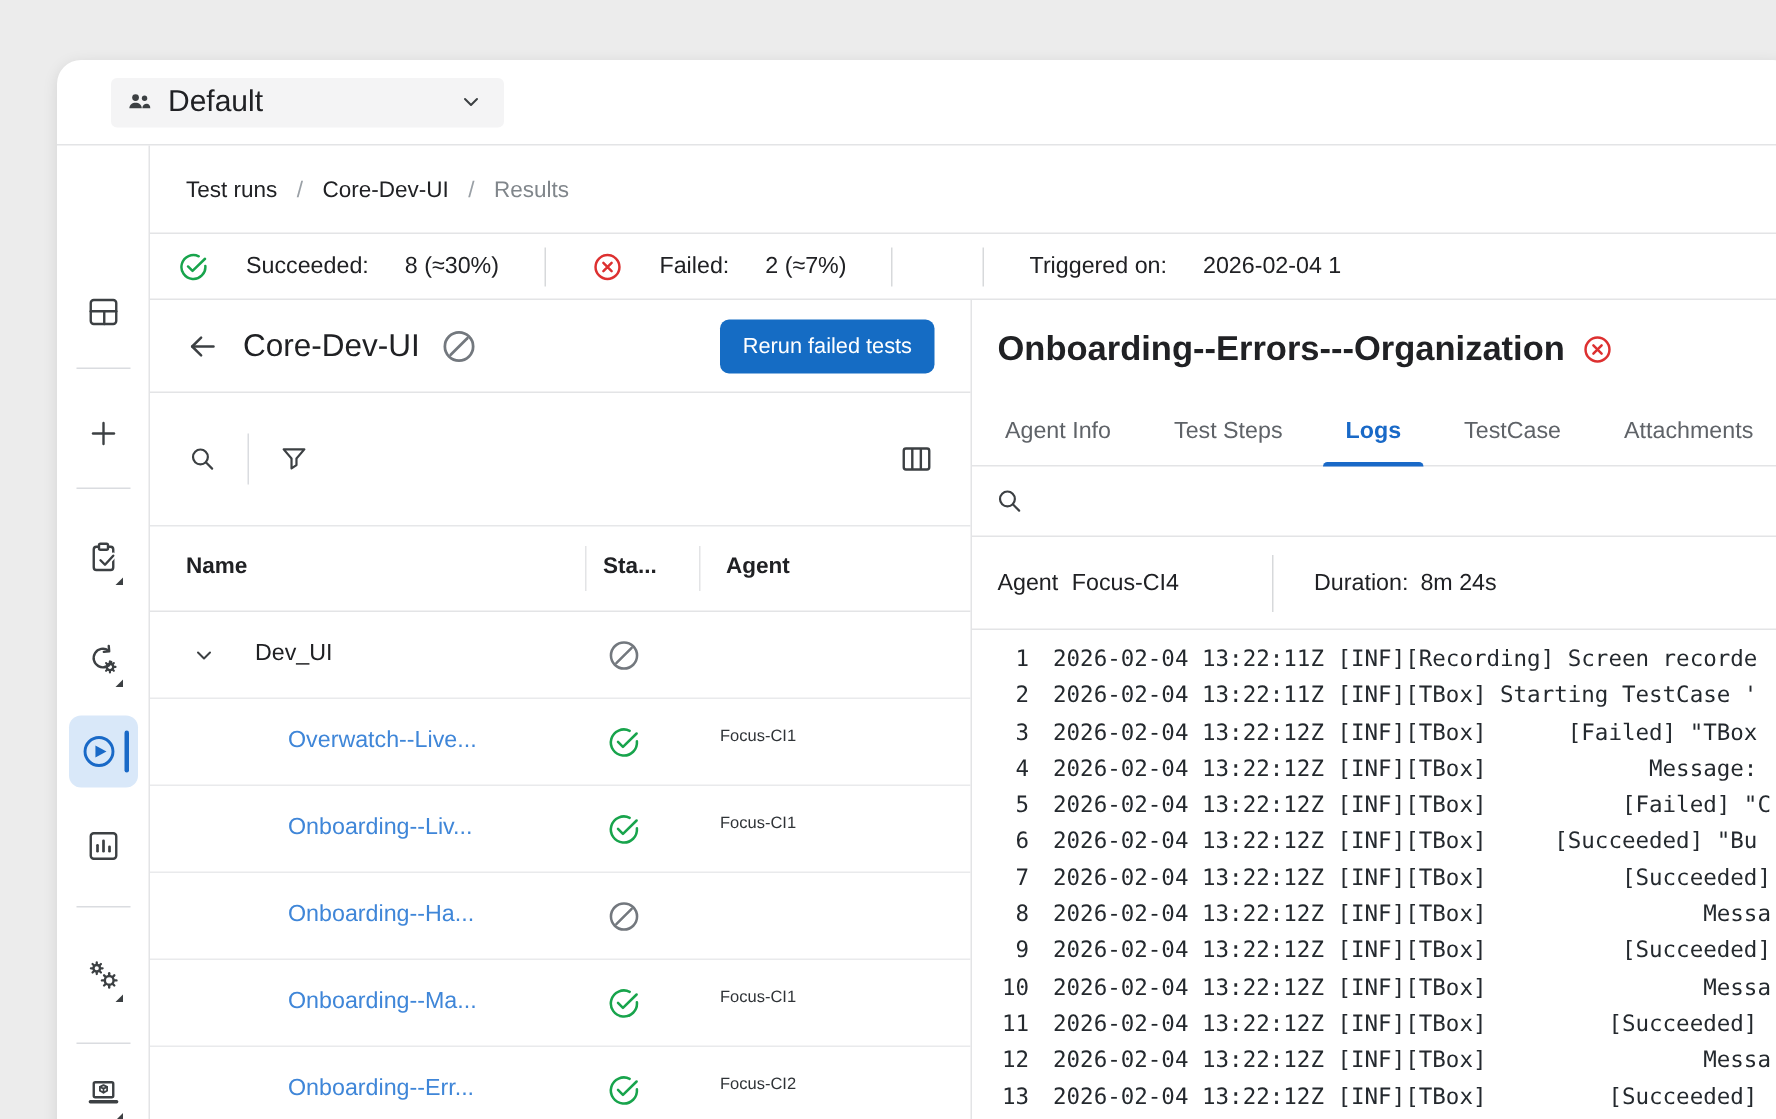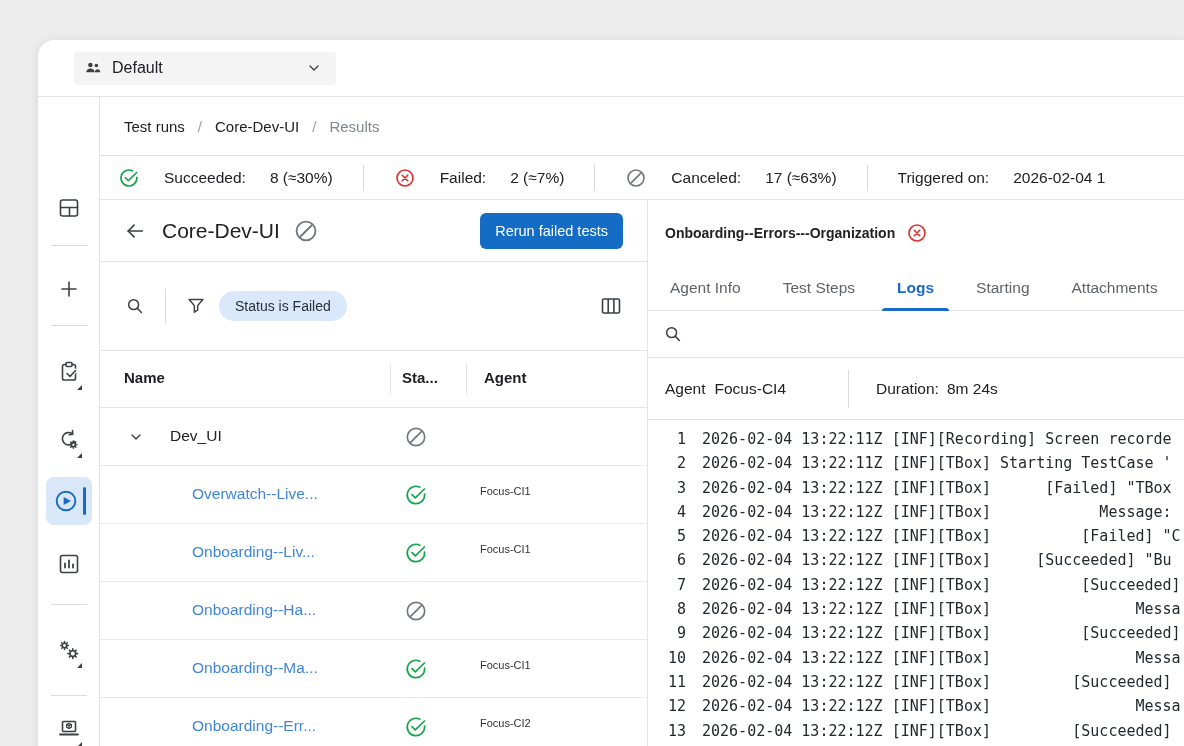--- a/index.html
+++ b/index.html
@@ -10,21 +10,21 @@
   .card { position:absolute; left:38px; top:40px; width:1160px; height:760px;
           background:#fff; border-radius:16px; box-shadow:0 2px 10px rgba(0,0,0,.10); overflow:hidden; }
 
   
   .topbar { position:absolute; left:0; top:0; width:100%; height:57px; border-bottom:1px solid #e3e4e6;
             display:flex; align-items:center; }
   .brand { display:flex; align-items:center; gap:9px; margin-left:17px; }
   .brand-text { font-size:27px; font-weight:bold; color:#1b4a9e; letter-spacing:-0.5px; }
   .workspace { margin-left:36px; width:262px; height:33px; background:#f4f4f5; border-radius:4px;
                display:flex; align-items:center; padding:0 14px 0 10px; cursor:pointer; }
-  .workspace .ws-label { font-size:16px; margin-left:10px; flex:1; }
+  .workspace .ws-label { font-size:20px; margin-left:10px; flex:1; }
 
   
   .sidebar { position:absolute; left:0; top:57px; width:62px; bottom:0; border-right:1px solid #e3e4e6; }
   .nav-btn { position:absolute; left:11px; width:40px; height:40px; display:flex; align-items:center;
              justify-content:center; cursor:pointer; }
   .nav-hr { position:absolute; left:13px; width:36px; border-top:1px solid #dadce0; }
   .corner-tri { position:absolute; right:7px; bottom:2px; width:0; height:0;
                 border-left:5px solid transparent; border-bottom:5px solid #3c4043; }
   .nav-active { position:absolute; left:8px; width:46px; height:48px; background:#d9e8f9; border-radius:8px; }
   .nav-active .bar { position:absolute; left:37px; top:10px; width:3px; height:28px; background:#1969c7; border-radius:2px; }
@@ -72,21 +72,21 @@
   .trow .cell-status { position:absolute; left:304px; top:17px; }
   .trow .cell-agent { position:absolute; left:380px; top:19px; font-size:11px; color:#2f3337; }
   .row-chevron { position:absolute; left:28px; top:21px; }
   .group-name { position:absolute; left:70px; top:19px; font-size:15.5px; color:#202124; }
   .link-name { position:absolute; left:92px; top:19px; font-size:15.5px; color:#3f86d8; cursor:pointer; }
 
   
   .panel-right { position:absolute; left:548px; top:0; right:0; bottom:0; overflow:hidden; }
   .pr-header { position:absolute; left:0; top:0; width:100%; height:65px; display:flex; align-items:center;
                padding-left:17px; gap:11px; }
-  .pr-title { font-size:14px; font-weight:bold; white-space:nowrap; }
+  .pr-title { font-size:23px; font-weight:bold; white-space:nowrap; }
   .tabs { position:absolute; left:0; top:65px; width:200%; height:46px; border-bottom:1px solid #e3e4e6;
           display:flex; align-items:stretch; padding-left:1px; }
   .tab { position:relative; display:flex; align-items:center; padding:0 15px; margin:0 6px; font-size:15.5px;
          color:#5f6368; cursor:pointer; white-space:nowrap; }
   .tab.active { color:#1969c7; font-weight:bold;text-align:center; }
   .tab.active::after { content:""; position:absolute; left:0; right:0; bottom:-1px; height:3px;
                        background:#1969c7; border-radius:3px 3px 0 0; }
   .searchrow { position:absolute; left:0; top:111px; width:100%; height:47px; border-bottom:1px solid #e3e4e6;
                display:flex; align-items:center; padding-left:14px; cursor:text; }
   .metarow { position:absolute; left:0; top:158px; width:100%; height:62px; border-bottom:1px solid #e3e4e6;
@@ -243,28 +243,20 @@
       <div class="sdiv"></div>
       <div class="sgroup">
         <svg width="22" height="22" viewBox="0 0 24 24">
           <circle cx="12" cy="12" r="8.7" fill="none" stroke="#dd3030" stroke-width="1.8"></circle>
           <path d="M9,9 l6,6 M15,9 l-6,6" stroke="#dd3030" stroke-width="1.8" stroke-linecap="round"></path>
         </svg>
         <span>Failed:</span>
         <span>2 (≈7%)</span>
       </div>
       <div class="sdiv"></div>
-      <div class="sgroup">
-        <svg width="22" height="22" viewBox="0 0 24 24">
-          <circle cx="12" cy="12" r="8.7" fill="none" stroke="#73787e" stroke-width="1.8"></circle>
-          <line x1="6.9" y1="17.1" x2="17.1" y2="6.9" stroke="#73787e" stroke-width="1.8" stroke-linecap="round"></line>
-        </svg>
-        <span>Canceled:</span>
-        <span>17 (≈63%)</span>
-      </div>
       <div class="sdiv"></div>
       <div class="sgroup">
         <span>Triggered on:</span>
         <span>2026-02-04 1</span>
       </div>
     </div>
 
     <div class="panels">
 
       <section class="panel-left">
@@ -283,21 +275,20 @@
 
         <div class="filterbar">
           <svg width="22" height="22" viewBox="0 0 24 24" class="ic">
             <circle cx="10.5" cy="10.5" r="5.4"></circle>
               <line x1="14.6" y1="14.6" x2="19" y2="19"></line>
           </svg>
           <div class="fdiv"></div>
           <svg width="22" height="22" viewBox="0 0 24 24" class="ic">
             <path d="M4.5,5 H19.5 L13.8,11.6 V16.4 L10.2,18.8 V11.6 Z"></path>
           </svg>
-          <div class="chip">Status is Failed</div>
           <svg class="columns-btn" width="24" height="24" viewBox="0 0 24 24" style="stroke:#3c4043;fill:none;stroke-width:1.6;stroke-linejoin:round">
             <rect x="3.5" y="5" width="17" height="14" rx="1.5"></rect>
               <line x1="9.2" y1="5" x2="9.2" y2="19"></line>
               <line x1="14.9" y1="5" x2="14.9" y2="19"></line>
           </svg>
         </div>
 
         <div class="thead">
           <span class="th th-name">Name</span>
           <span class="tick tick1"></span>
@@ -368,21 +359,21 @@
           <svg width="22" height="22" viewBox="0 0 24 24">
             <circle cx="12" cy="12" r="8.7" fill="none" stroke="#dd3030" stroke-width="1.8"></circle>
             <path d="M9,9 l6,6 M15,9 l-6,6" stroke="#dd3030" stroke-width="1.8" stroke-linecap="round"></path>
           </svg>
         </div>
 
         <div class="tabs">
           <div class="tab">Agent Info</div>
           <div class="tab">Test Steps</div>
           <div class="tab active">Logs</div>
-          <div class="tab">Starting</div>
+          <div class="tab">TestCase</div>
           <div class="tab">Attachments</div>
         </div>
 
         <div class="searchrow">
           <svg width="22" height="22" viewBox="0 0 24 24" class="ic">
             <circle cx="10.5" cy="10.5" r="5.4"></circle>
               <line x1="14.6" y1="14.6" x2="19" y2="19"></line>
           </svg>
         </div>
 

